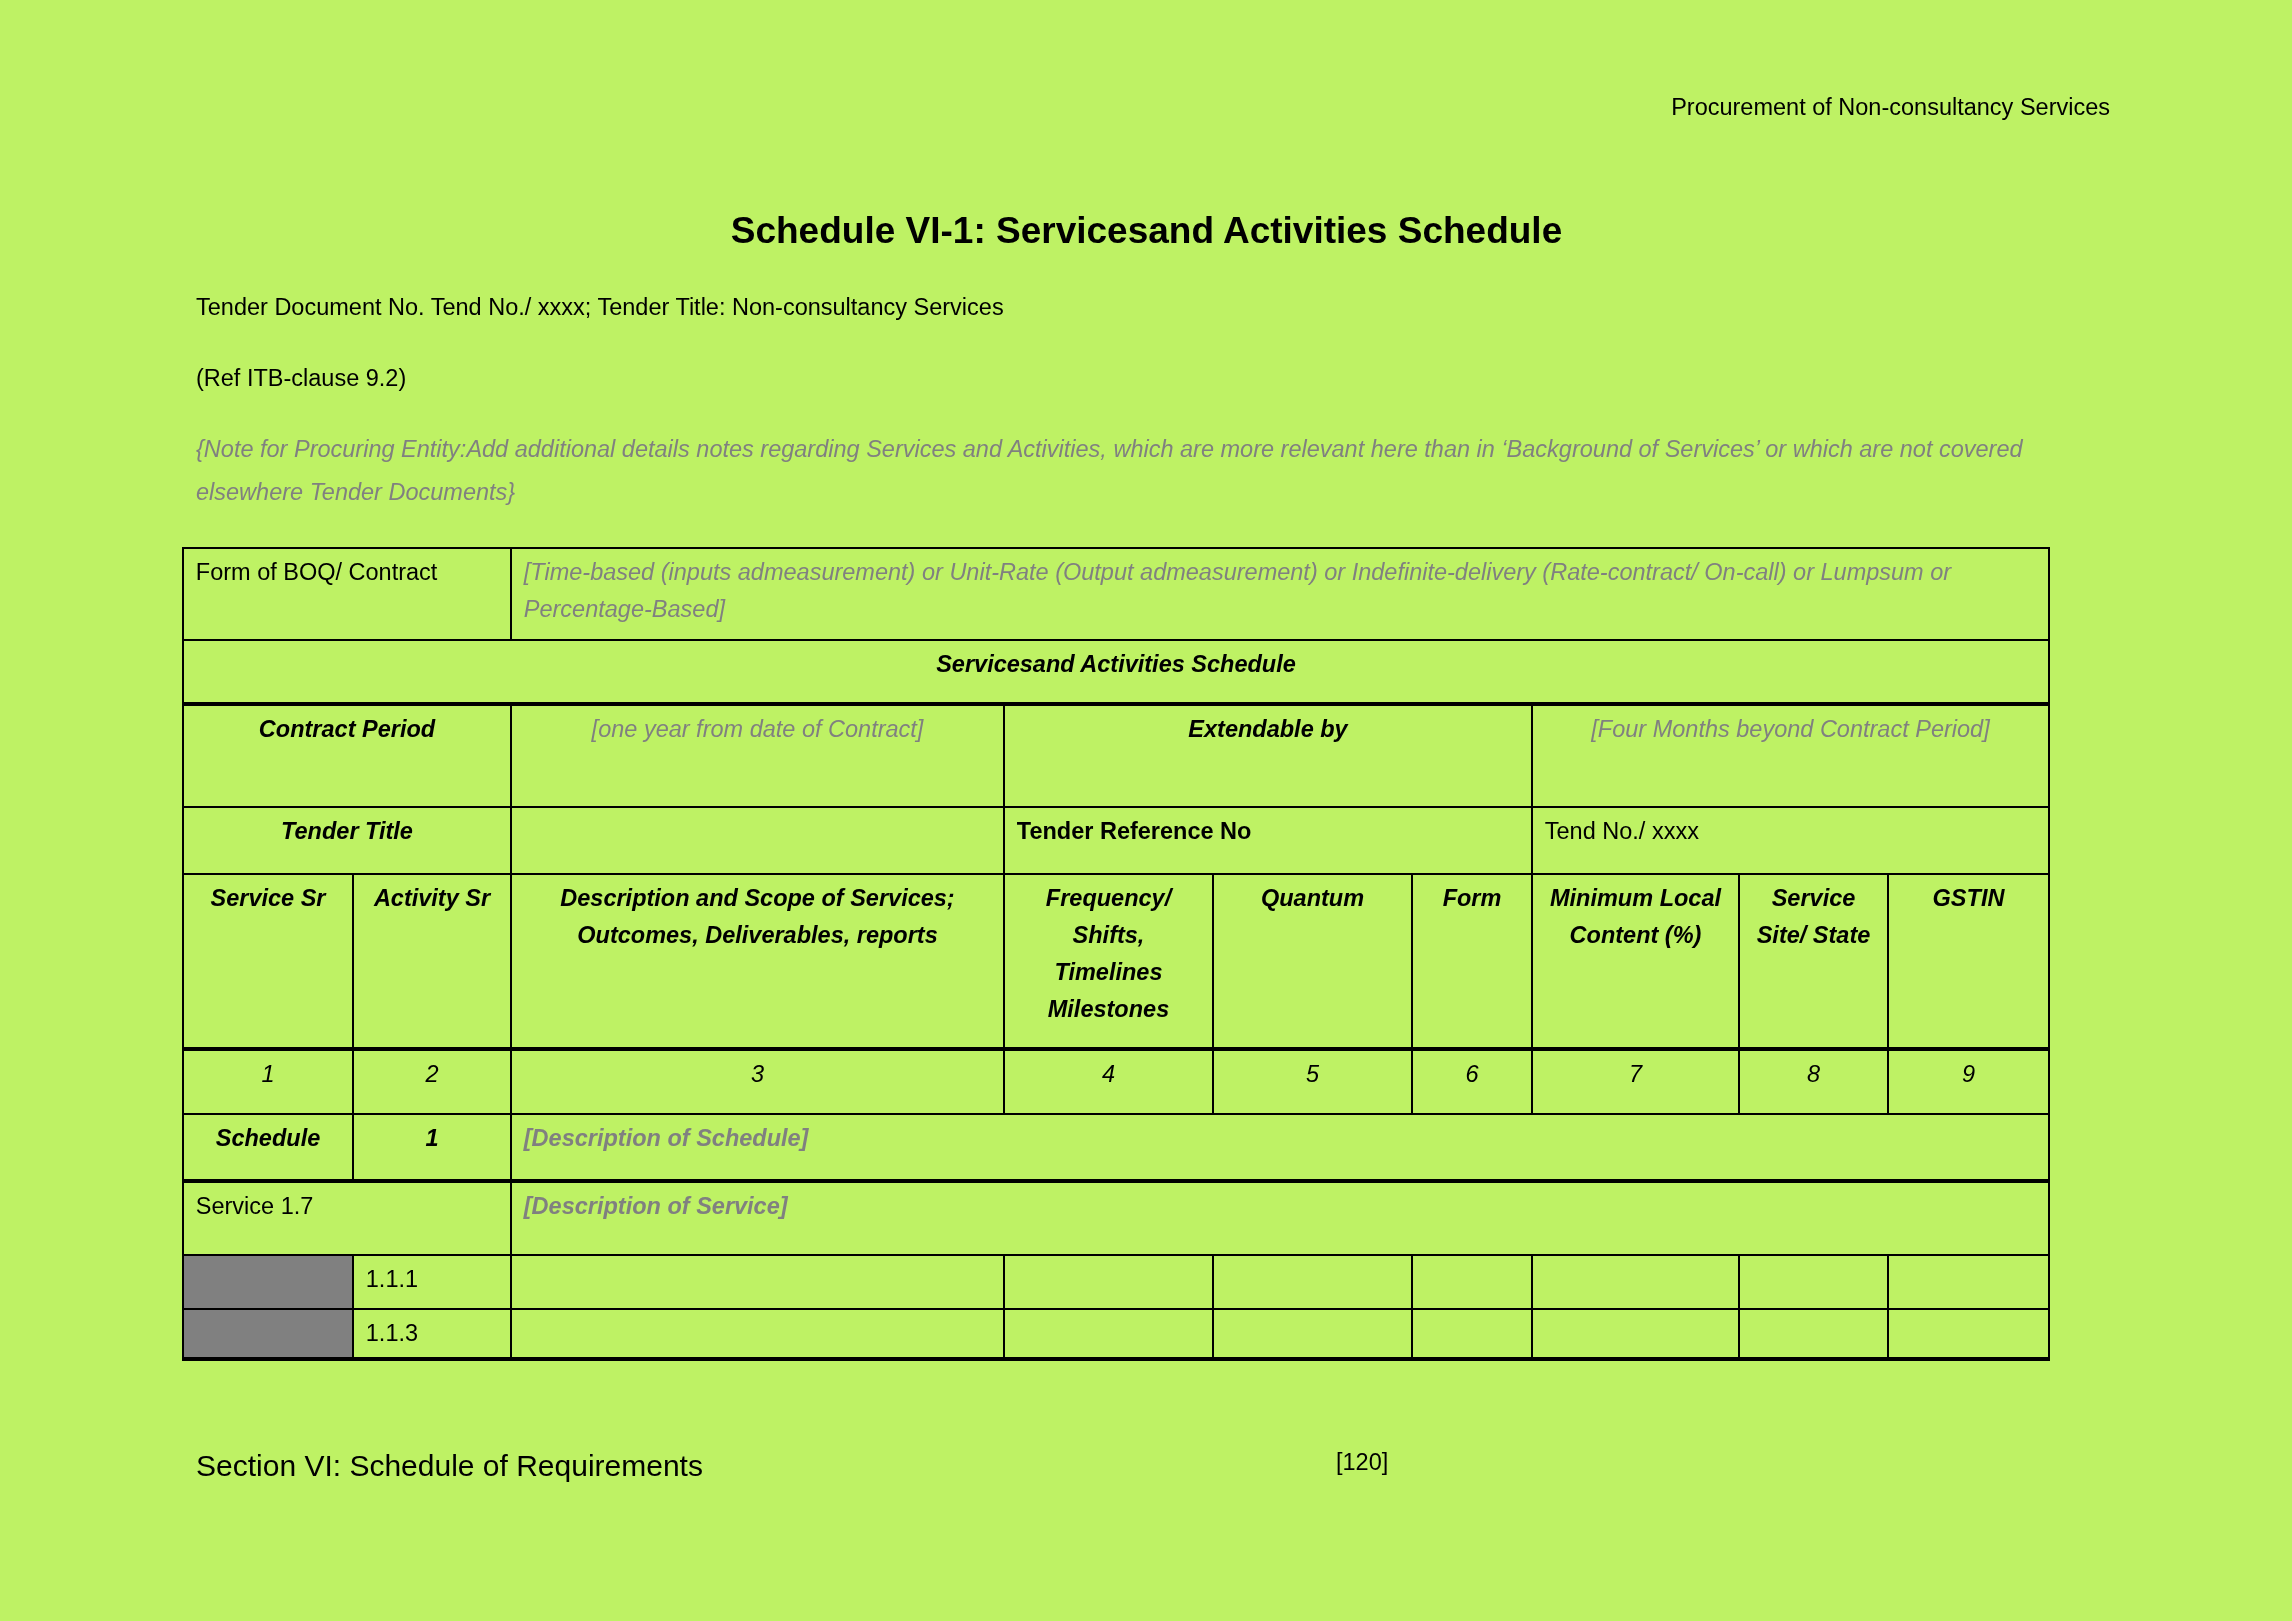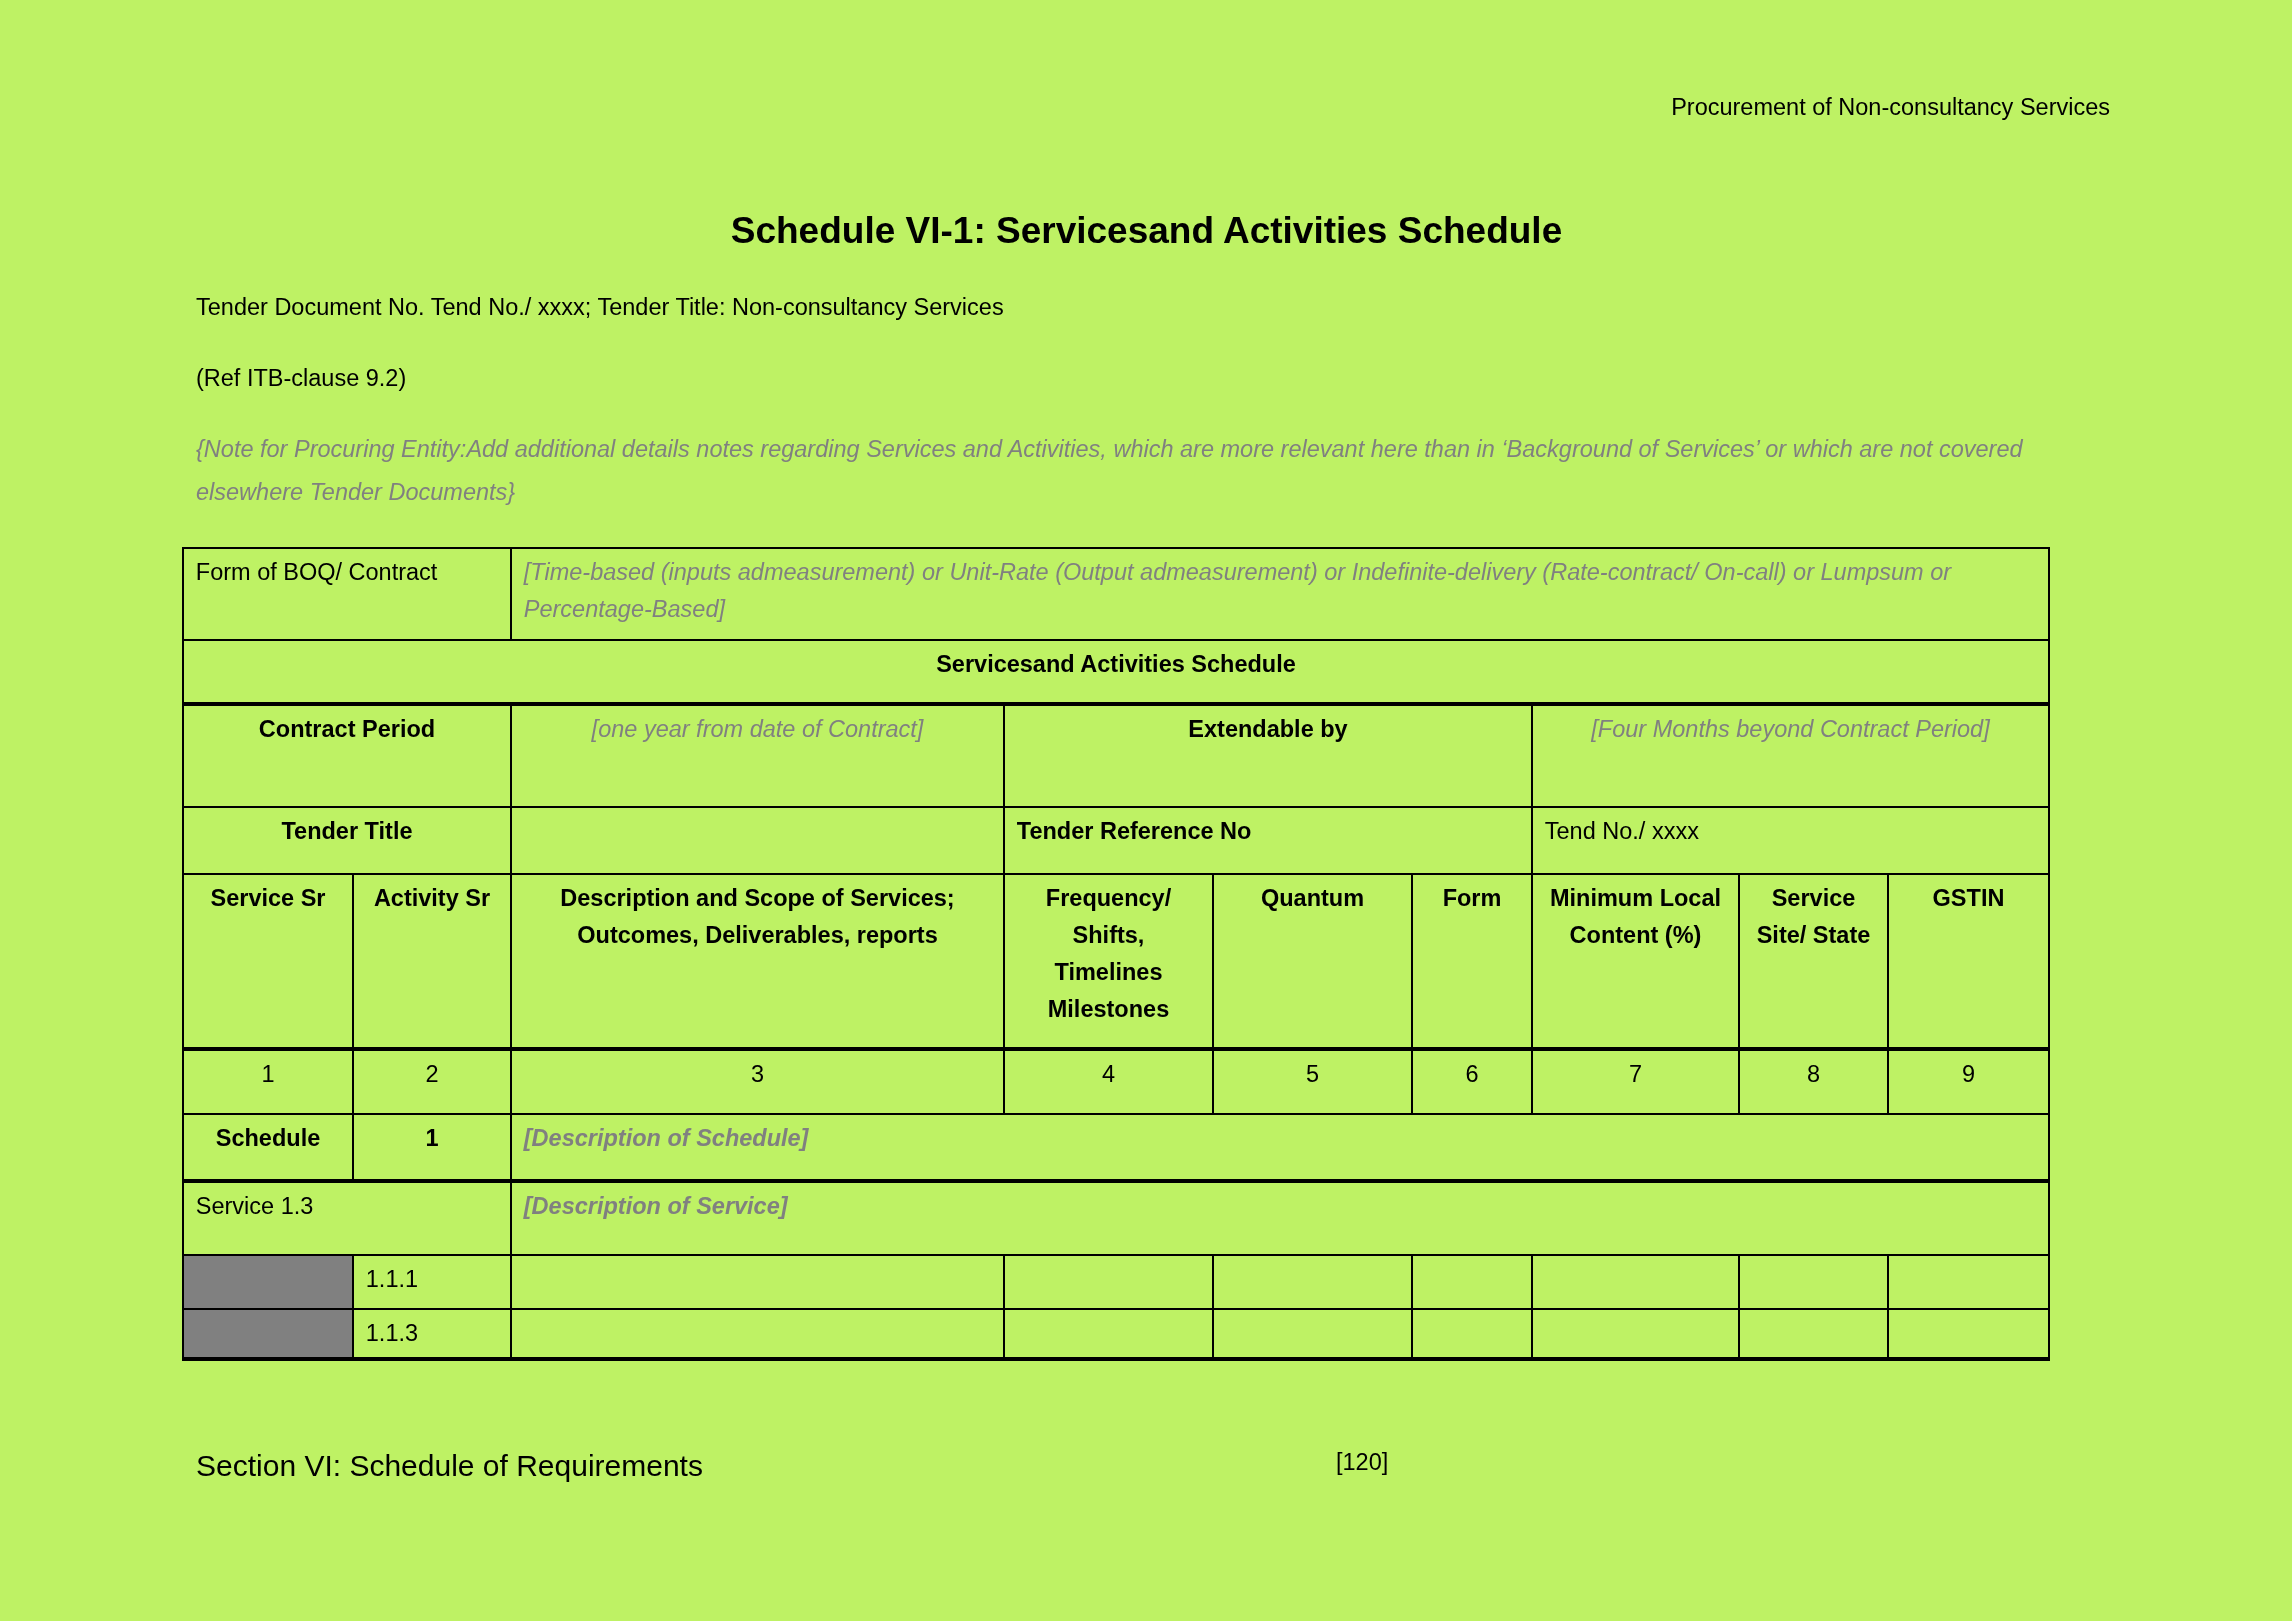--- a/index.html
+++ b/index.html
@@ -20,21 +20,21 @@
     border:2.9px solid #000;
   }
   table.sched td{
     border:2px solid #000;vertical-align:top;
     font-size:23.5px;line-height:37px;padding:4.9px 11.8px;
     overflow:hidden;
   }
   tr.thick-top td{border-top:4.9px solid #000;}
   tr.last-row td{border-bottom:4.9px solid #000;}
   .b{font-weight:bold;}
-  .c{text-align:center;}
+  .c{text-align:center;font-style:italic;}
   .gi{color:#808080;font-style:italic;}
   .gib{color:#808080;font-style:italic;font-weight:bold;}
   .svc-desc{font-size:29px;padding-top:9.8px;}
   .fill-gray{background:#808080;}
   .pad-low{padding-top:17.6px;}
   .footer-left{position:absolute;top:1449px;left:196px;font-size:30px;}
   .footer-page{position:absolute;top:1449px;left:1336px;font-size:23.5px;}
   
   tr.rA{height:92px;} tr.rB{height:64px;} tr.rC{height:103px;} tr.rD{height:67px;}
   tr.rHead{height:175px;} tr.rNum{height:65px;} tr.rSch{height:67px;} tr.rSvc{height:74px;}
@@ -114,21 +114,21 @@
         <td class="c">9</td>
       </tr>
 
       <tr class="rSch">
         <td class="b c">Schedule</td>
         <td class="b c">1</td>
         <td colspan="7" class="gib">[Description of Schedule]</td>
       </tr>
 
       <tr class="rSvc thick-top">
-        <td colspan="2">Service 1.3</td>
+        <td colspan="2">Service 1.7</td>
         <td colspan="7" class="gib svc-desc">[Description of Service]</td>
       </tr>
 
       <tr class="rAct1">
         <td class="fill-gray"></td>
         <td>1.1.1</td>
         <td></td>
         <td></td>
         <td></td>
         <td></td>

